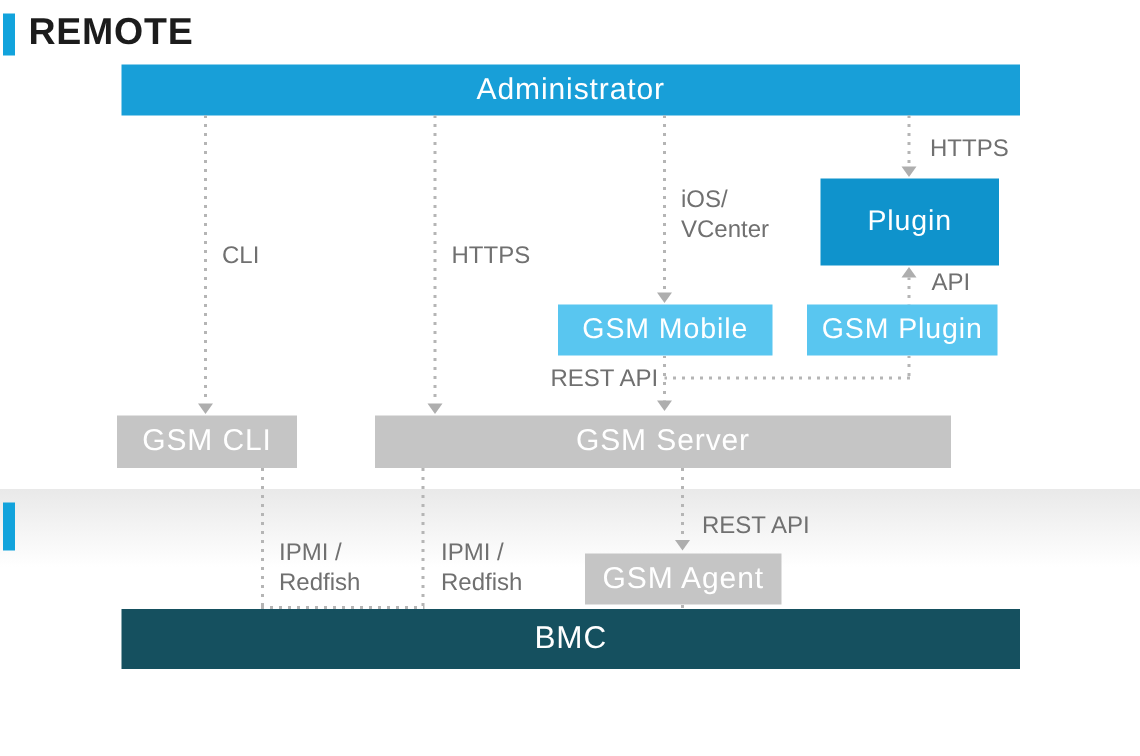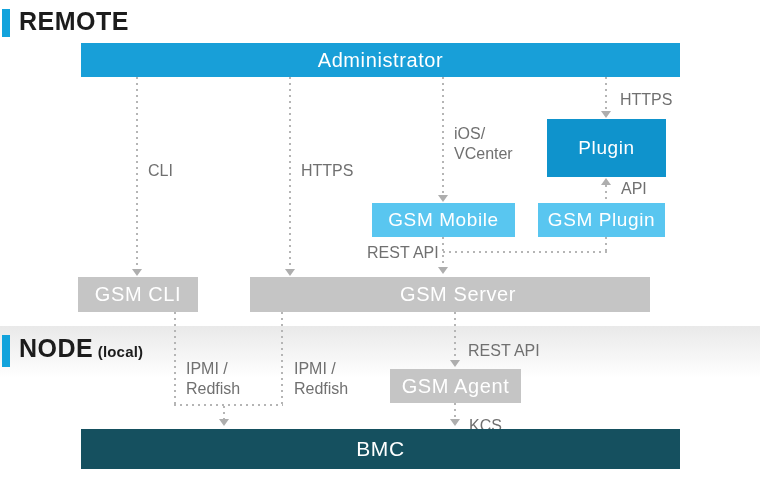--- a/index.html
+++ b/index.html
@@ -81,27 +81,23 @@
   <div class="abs box light" style="left:372px;top:203px;width:143px;height:34px;font-size:19px;">GSM Mobile</div>
   <div class="abs box light" style="left:538px;top:203px;width:127px;height:34px;font-size:19px;">GSM Plugin</div>
 
   <div class="abs vline" style="left:442px;top:237px;height:30px;"></div>
   <div class="abs arr-down" style="left:438px;top:267px;"></div>
   <div class="abs vline" style="left:605px;top:237px;height:16px;"></div>
   <div class="abs hline" style="left:443px;top:251px;width:164px;"></div>
   <div class="abs lbl" style="left:367px;top:243px;">REST API</div>
 
   <div class="abs box gray" style="left:78px;top:277px;width:120px;height:35px;font-size:20px;">GSM CLI</div>
-  <div class="abs box gray" style="left:250px;top:277px;width:384px;height:35px;font-size:20px;padding-left:16px;">GSM Server</div>
+  <div class="abs box gray" style="left:250px;top:277px;width:384px;height:35px;font-size:20px;">GSM Server</div>
 
   <div class="abs accent" style="left:2px;top:335px;width:8px;height:32px;"></div>
-  <div class="abs" style="left:19px;top:334px;">
-    <span class="sec-title">NODE</span>
-    <span class="sec-sub">(local)</span>
-  </div>
 
   <div class="abs vline" style="left:174px;top:312px;height:94px;"></div>
   <div class="abs vline" style="left:281px;top:312px;height:94px;"></div>
   <div class="abs hline" style="left:174px;top:404px;width:109px;"></div>
   <div class="abs vline" style="left:223px;top:406px;height:13px;"></div>
   <div class="abs arr-down" style="left:219px;top:419px;"></div>
   <div class="abs lbl" style="left:186px;top:359px;">
     <span>IPMI /</span><br>
     <span>Redfish</span>
   </div>
@@ -113,15 +109,15 @@
   <div class="abs vline" style="left:454px;top:312px;height:48px;"></div>
   <div class="abs arr-down" style="left:450px;top:360px;"></div>
   <div class="abs lbl" style="left:468px;top:341px;">REST API</div>
 
   <div class="abs box gray" style="left:390px;top:369px;width:131px;height:34px;font-size:20px;">GSM Agent</div>
 
   <div class="abs vline" style="left:454px;top:403px;height:16px;"></div>
   <div class="abs arr-down" style="left:450px;top:419px;"></div>
   <div class="abs lbl" style="left:469px;top:416px;">KCS</div>
 
-  <div class="abs box teal" style="left:81px;top:429px;width:599px;height:40px;font-size:21px;">BMC</div>
+  <div class="abs box teal" style="left:81px;top:406px;width:599px;height:40px;font-size:21px;">BMC</div>
 
 </div>
 
 </body></html>

